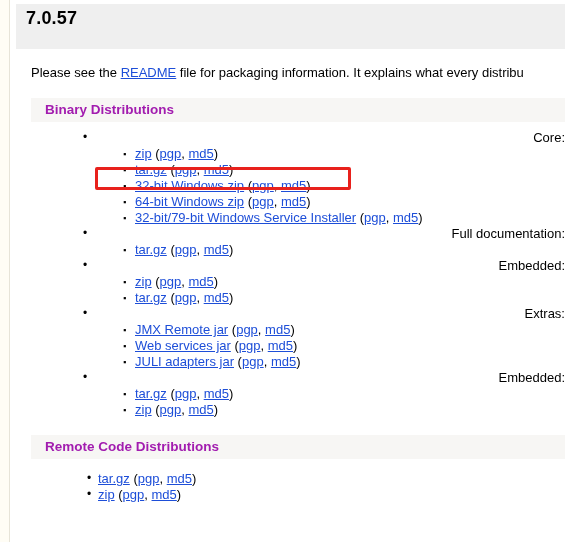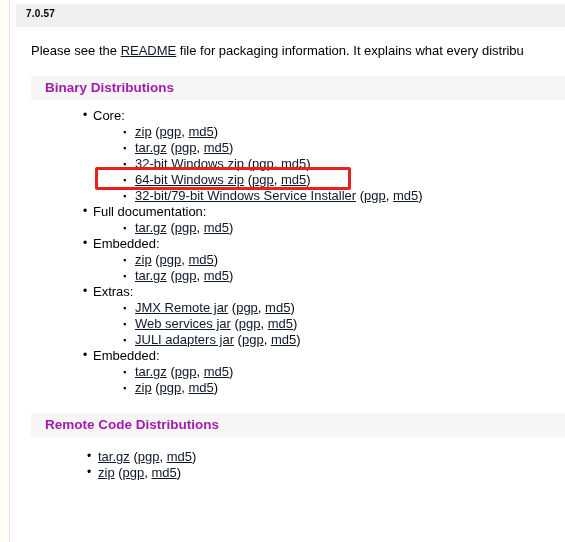--- a/index.html
+++ b/index.html
@@ -36,23 +36,23 @@
     right: 0;
     bottom: 0;
     background: #ffffff;
     overflow: hidden;
   }
 
   
   .version-bar {
     margin: 4px 0 0 5px;
     background: #efefef;
-    padding: 4px 0 8px 10px;
+    padding: 4px 0 20px 10px;
     font-weight: bold;
-    font-size: 10px;
+    font-size: 18px;
     color: #000;
     letter-spacing: 0.2px;
   }
 
   .intro {
     margin: 16px 0 0 20px;
     font-size: 13px;
     line-height: 16px;
     white-space: nowrap;
   }
@@ -82,20 +82,21 @@
   .grp {
     position: relative;
     margin-left: 72px;
     line-height: 16px;
     font-size: 13px;
   }
   .grp > .grp-label {
     position: relative;
     display: block;
     padding-left: 10px;
+    text-align: right;
   }
   .grp > .grp-label:before {
     content: "\2022";
     position: absolute;
     left: 0;
     top: -1px;
     font-size: 12px;
     line-height: 16px;
     color: #000;
   }
@@ -135,21 +136,21 @@
     content: "\2022";
     position: absolute;
     left: 0;
     top: -1px;
     font-size: 12px;
     line-height: 16px;
     color: #000;
   }
 
   a {
-    color: #0f172a;
+    color: #1d4ed8;
     text-decoration: underline;
     cursor: pointer;
   }
 
   .paren {
     color: #000;
   }
 
   
   .highlight-box {

